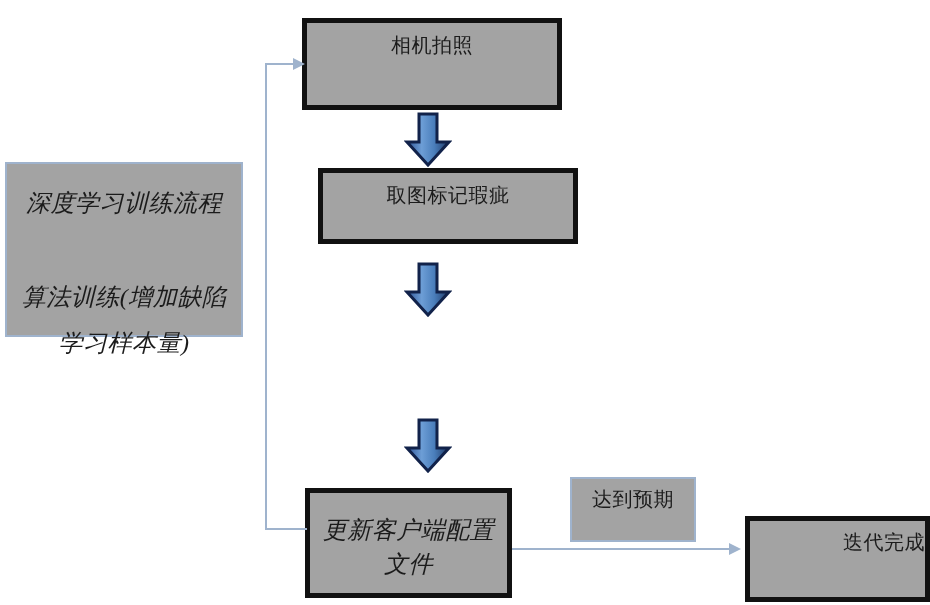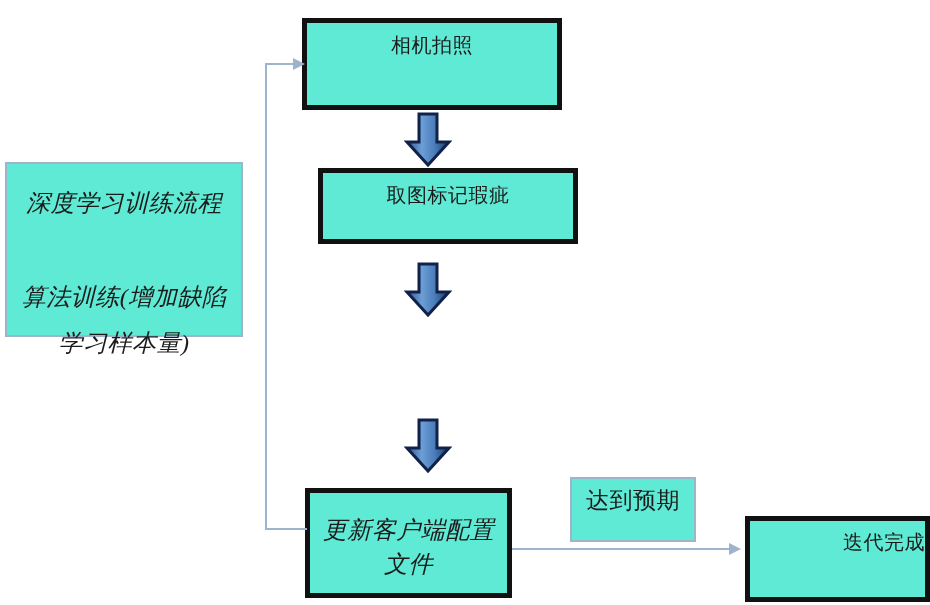--- a/index.html
+++ b/index.html
@@ -19,21 +19,21 @@
     background: #ffffff;
     overflow: hidden;
   }
 
   
   .node {
     position: absolute;
     box-sizing: border-box;
     display: flex;
     justify-content: center;
-    background: #5eead4;
+    background: #a3a3a3;
   }
 
   
   .node.heavy {
     border: 5px solid #111111;
     align-items: flex-start;
   }
   .node.heavy .node-label {
     padding-top: 8px;
   }
@@ -68,21 +68,21 @@
 
   #box-side        { left: 5px;   top: 162px; width: 238px; height: 175px; }
   #box-side .node-label {
     padding-top: 16px;
     line-height: 1.95;
   }
 
   
   .fs-20 { font-size: 20px; }
   .fs-19 { font-size: 24px; font-style: italic; }
-  .fs-17 { font-size: 23px; }
+  .fs-17 { font-size: 20px; }
 
   
   .block-arrow {
     position: absolute;
     width: 48px;
     height: 56px;
   }
   #arrow-1 { left: 404px; top: 112px; }
   #arrow-2 { left: 404px; top: 262px; }
   #arrow-3 { left: 404px; top: 418px; }

